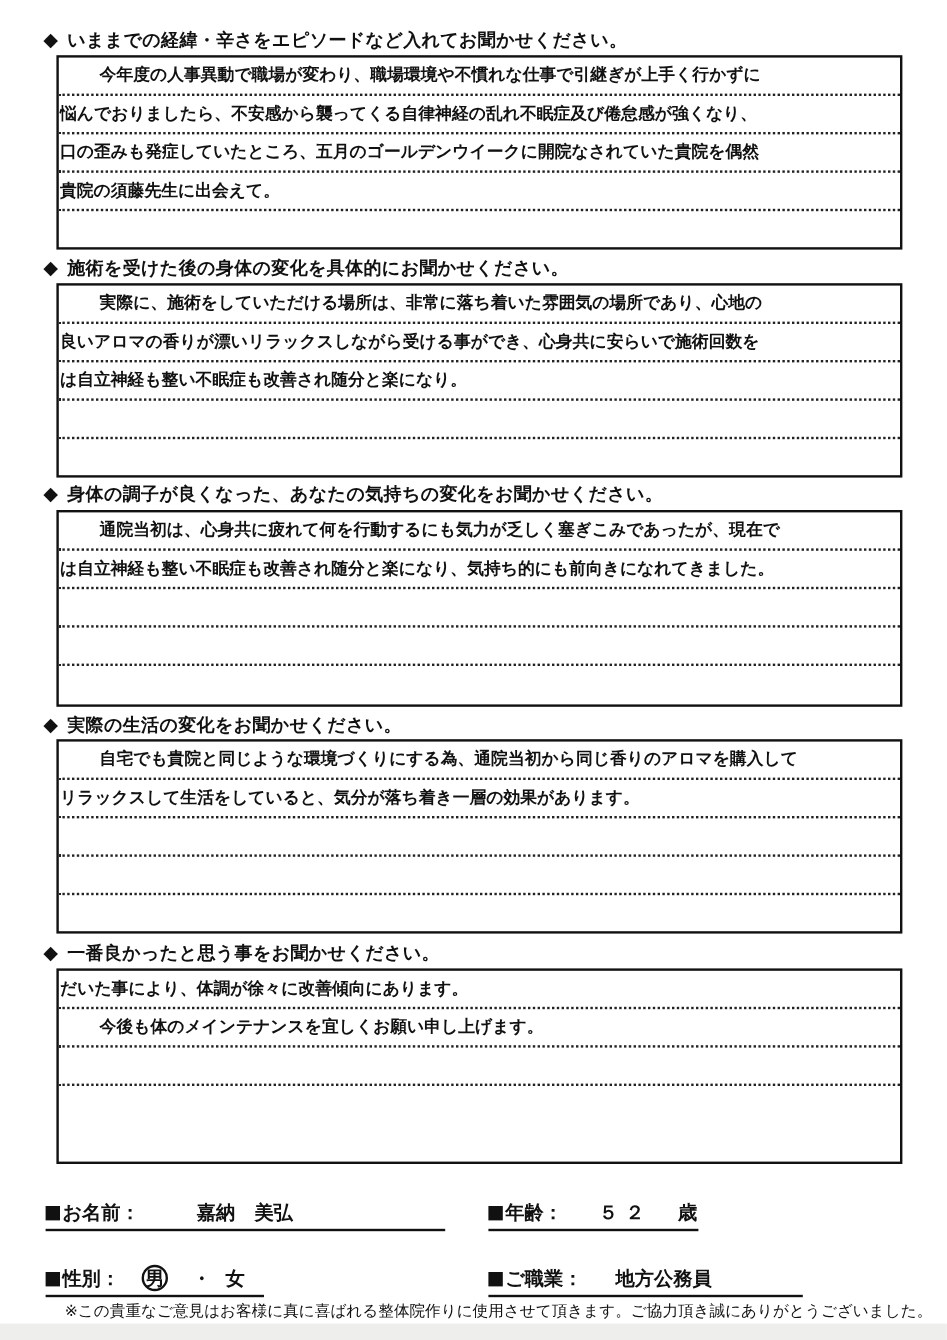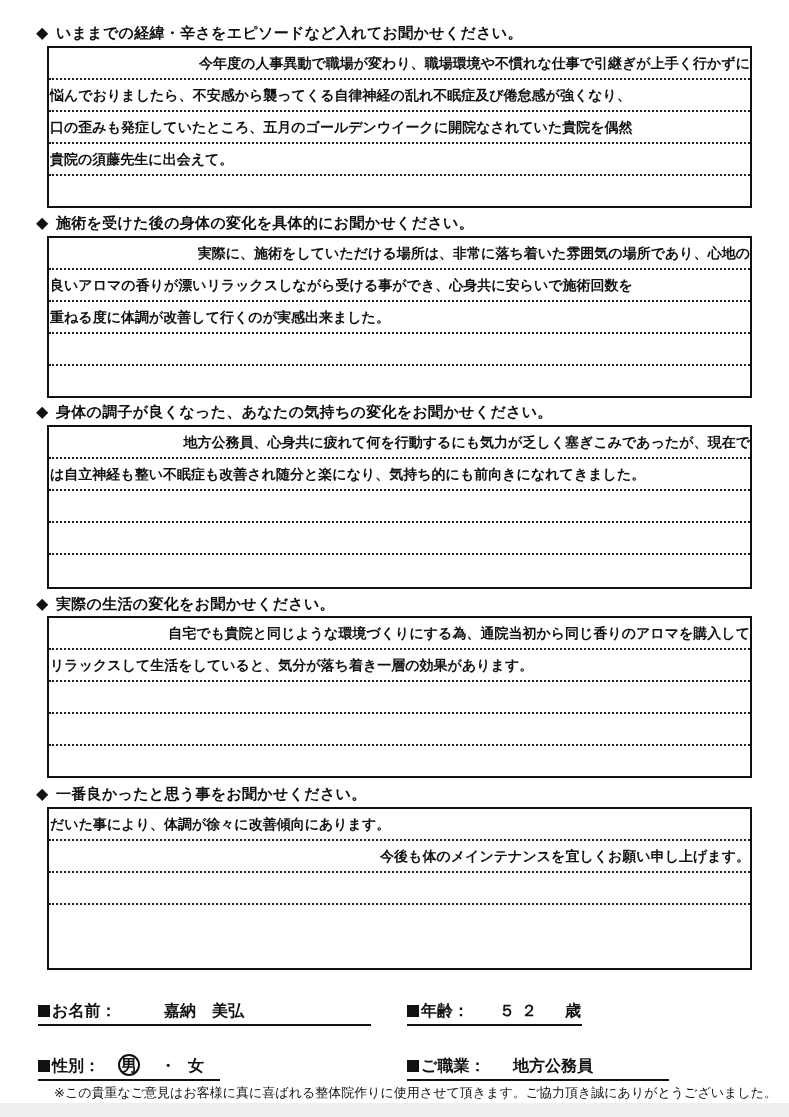--- a/index.html
+++ b/index.html
@@ -14,21 +14,21 @@
   }
   .q-heading .diamond { display: inline-block; width: 20px; font-size: 16px; }
   .answer-box {
     position: absolute; left: 47px; width: 705px; border: 2px solid #111; box-sizing: border-box;
   }
   .line {
     height: 32px; border-bottom: 2px dotted #222; box-sizing: border-box;
     font-size: 14px; font-weight: bold; line-height: 30px; padding-left: 1px;
     white-space: nowrap; overflow: hidden;
   }
-  .line.indent { padding-left: 14px; text-align: right; }
+  .line.indent { padding-left: 34px; }
   .line.last { border-bottom: none; }
   .field {
     position: absolute; height: 24px; border-bottom: 2px solid #111;
     font-size: 16px; font-weight: bold; line-height: 22px; white-space: nowrap;
   }
   .field .sq { display: inline-block; width: 12px; height: 12px; background: #111; vertical-align: -1px; margin-right: 2px; }
   .field .val { position: absolute; top: 0; }
   .circled { display: inline-block; border: 2px solid #111; border-radius: 50%; width: 22px; height: 22px; line-height: 20px; text-align: center; box-sizing: border-box; }
   .footnote {
     position: absolute; left: 54px; top: 1084px; font-size: 13px; font-weight: normal; white-space: nowrap;
@@ -47,30 +47,30 @@
   <div class="line">貴院の須藤先生に出会えて。</div>
   <div class="line last"></div>
 </div>
 
 <div class="q-heading" style="top:212px">
   <span class="diamond">◆</span><span>施術を受けた後の身体の変化を具体的にお聞かせください。</span>
 </div>
 <div class="answer-box" style="top:236px; height:162px">
   <div class="line indent">実際に、施術をしていただける場所は、非常に落ち着いた雰囲気の場所であり、心地の</div>
   <div class="line">良いアロマの香りが漂いリラックスしながら受ける事ができ、心身共に安らいで施術回数を</div>
-  <div class="line">重ねる度に体調が改善して行くのが実感出来ました。</div>
+  <div class="line">は自立神経も整い不眠症も改善され随分と楽になり。</div>
   <div class="line"></div>
   <div class="line last"></div>
 </div>
 
 <div class="q-heading" style="top:401px">
   <span class="diamond">◆</span><span>身体の調子が良くなった、あなたの気持ちの変化をお聞かせください。</span>
 </div>
 <div class="answer-box" style="top:425px; height:164px">
-  <div class="line indent">地方公務員、心身共に疲れて何を行動するにも気力が乏しく塞ぎこみであったが、現在で</div>
+  <div class="line indent">通院当初は、心身共に疲れて何を行動するにも気力が乏しく塞ぎこみであったが、現在で</div>
   <div class="line">は自立神経も整い不眠症も改善され随分と楽になり、気持ち的にも前向きになれてきました。</div>
   <div class="line"></div>
   <div class="line"></div>
   <div class="line last"></div>
 </div>
 
 <div class="q-heading" style="top:593px">
   <span class="diamond">◆</span><span>実際の生活の変化をお聞かせください。</span>
 </div>
 <div class="answer-box" style="top:616px; height:162px">

